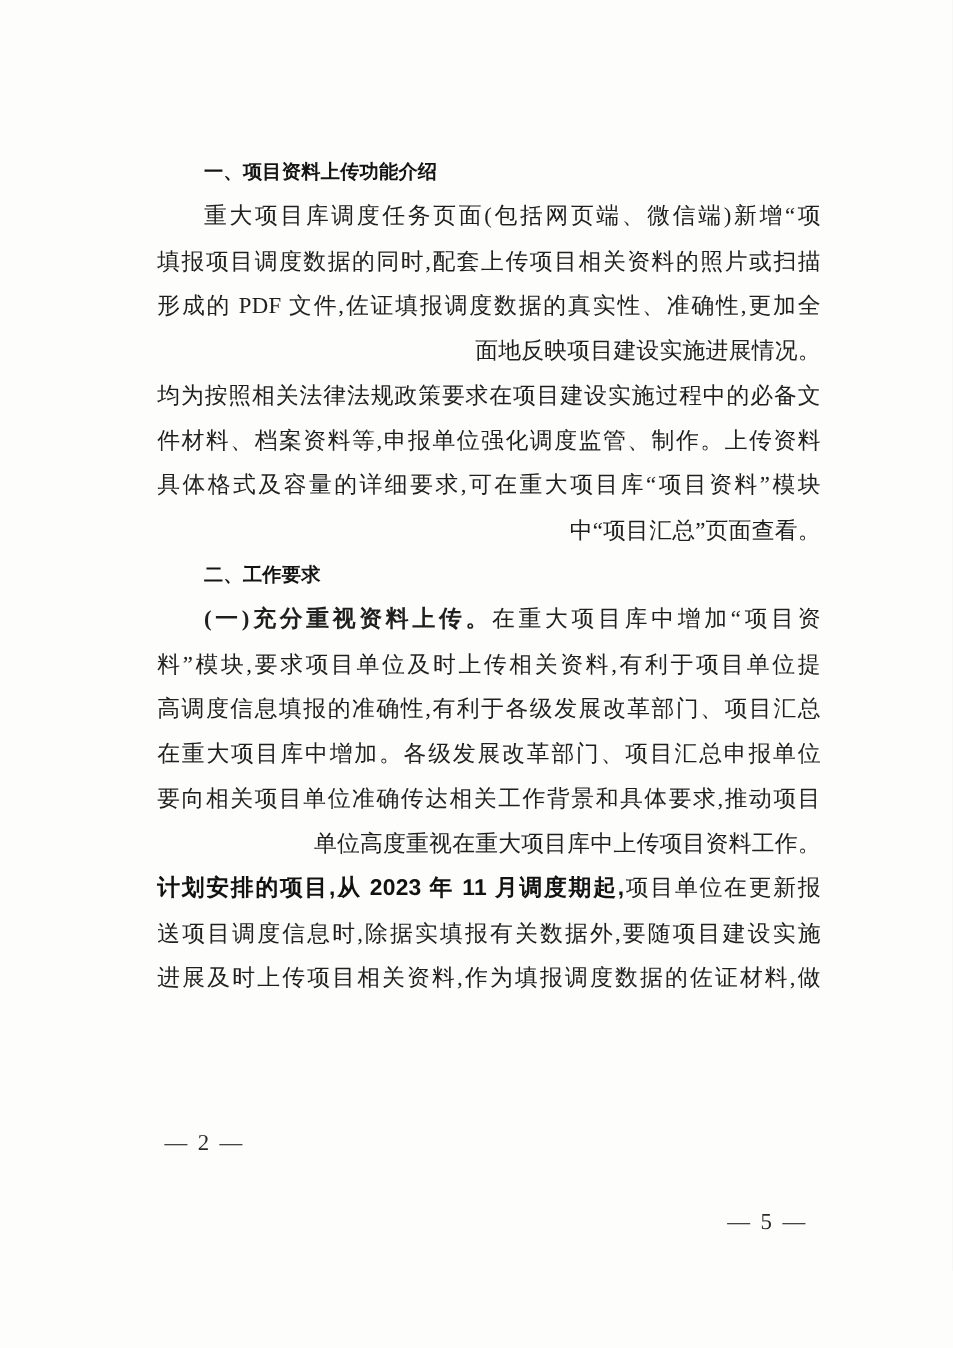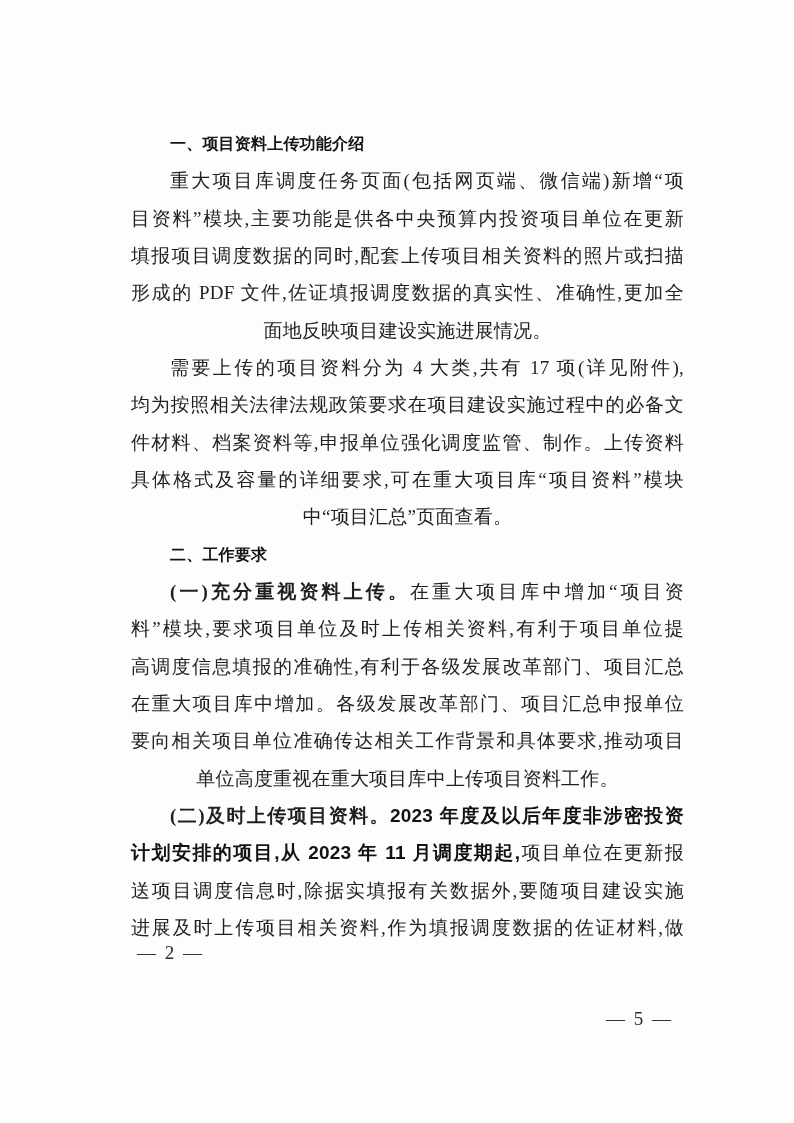--- a/index.html
+++ b/index.html
@@ -27,21 +27,21 @@
     line-height: 37.33px;
     font-size: 19px;
     letter-spacing: 0.2px;
   }
   .line.justify {
     text-align: justify;
     text-align-last: justify;
     text-justify: inter-character;
   }
   .line.lastline {
-    text-align: center;
+    text-align: right;
   }
   .line.indent {
     text-indent: 39px;
   }
   .heading {
     font-family: "Liberation Sans", "DejaVu Sans", sans-serif;
     font-weight: bold;
     font-size: 16px;
     color: #141414;
   }
@@ -77,35 +77,29 @@
   <div class="text-block">
 
     <div class="line heading indent">
       <span>一、项目资料上传功能介绍</span>
     </div>
 
     <div class="line justify indent">
       <span class="song">重大项目库调度任务页面(包括网页端、微信端)新增“项</span>
     </div>
     <div class="line justify">
-      <span class="song">目资料”模块,主要功能是供各中央预算内投资项目单位在更新</span>
-    </div>
-    <div class="line justify">
       <span class="song">填报项目调度数据的同时,配套上传项目相关资料的照片或扫描</span>
     </div>
     <div class="line justify">
       <span class="song">形成的 PDF 文件,佐证填报调度数据的真实性、准确性,更加全</span>
     </div>
     <div class="line lastline">
       <span class="song">面地反映项目建设实施进展情况。</span>
     </div>
 
-    <div class="line justify indent">
-      <span class="song">需要上传的项目资料分为 4 大类,共有 17 项(详见附件),</span>
-    </div>
     <div class="line justify">
       <span class="song">均为按照相关法律法规政策要求在项目建设实施过程中的必备文</span>
     </div>
     <div class="line justify">
       <span class="song">件材料、档案资料等,申报单位强化调度监管、制作。上传资料</span>
     </div>
     <div class="line justify">
       <span class="song">具体格式及容量的详细要求,可在重大项目库“项目资料”模块</span>
     </div>
     <div class="line lastline">
@@ -128,23 +122,20 @@
     <div class="line justify">
       <span class="song">在重大项目库中增加。各级发展改革部门、项目汇总申报单位</span>
     </div>
     <div class="line justify">
       <span class="song">要向相关项目单位准确传达相关工作背景和具体要求,推动项目</span>
     </div>
     <div class="line lastline">
       <span class="song">单位高度重视在重大项目库中上传项目资料工作。</span>
     </div>
 
-    <div class="line justify indent">
-      <span class="kai">(二)及时上传项目资料。</span><span class="hei-bold">2023 年度及以后年度非涉密投资</span>
-    </div>
     <div class="line justify">
       <span class="hei-bold">计划安排的项目,从 2023 年 11 月调度期起,</span><span class="song">项目单位在更新报</span>
     </div>
     <div class="line justify">
       <span class="song">送项目调度信息时,除据实填报有关数据外,要随项目建设实施</span>
     </div>
     <div class="line justify">
       <span class="song">进展及时上传项目相关资料,作为填报调度数据的佐证材料,做</span>
     </div>
 

